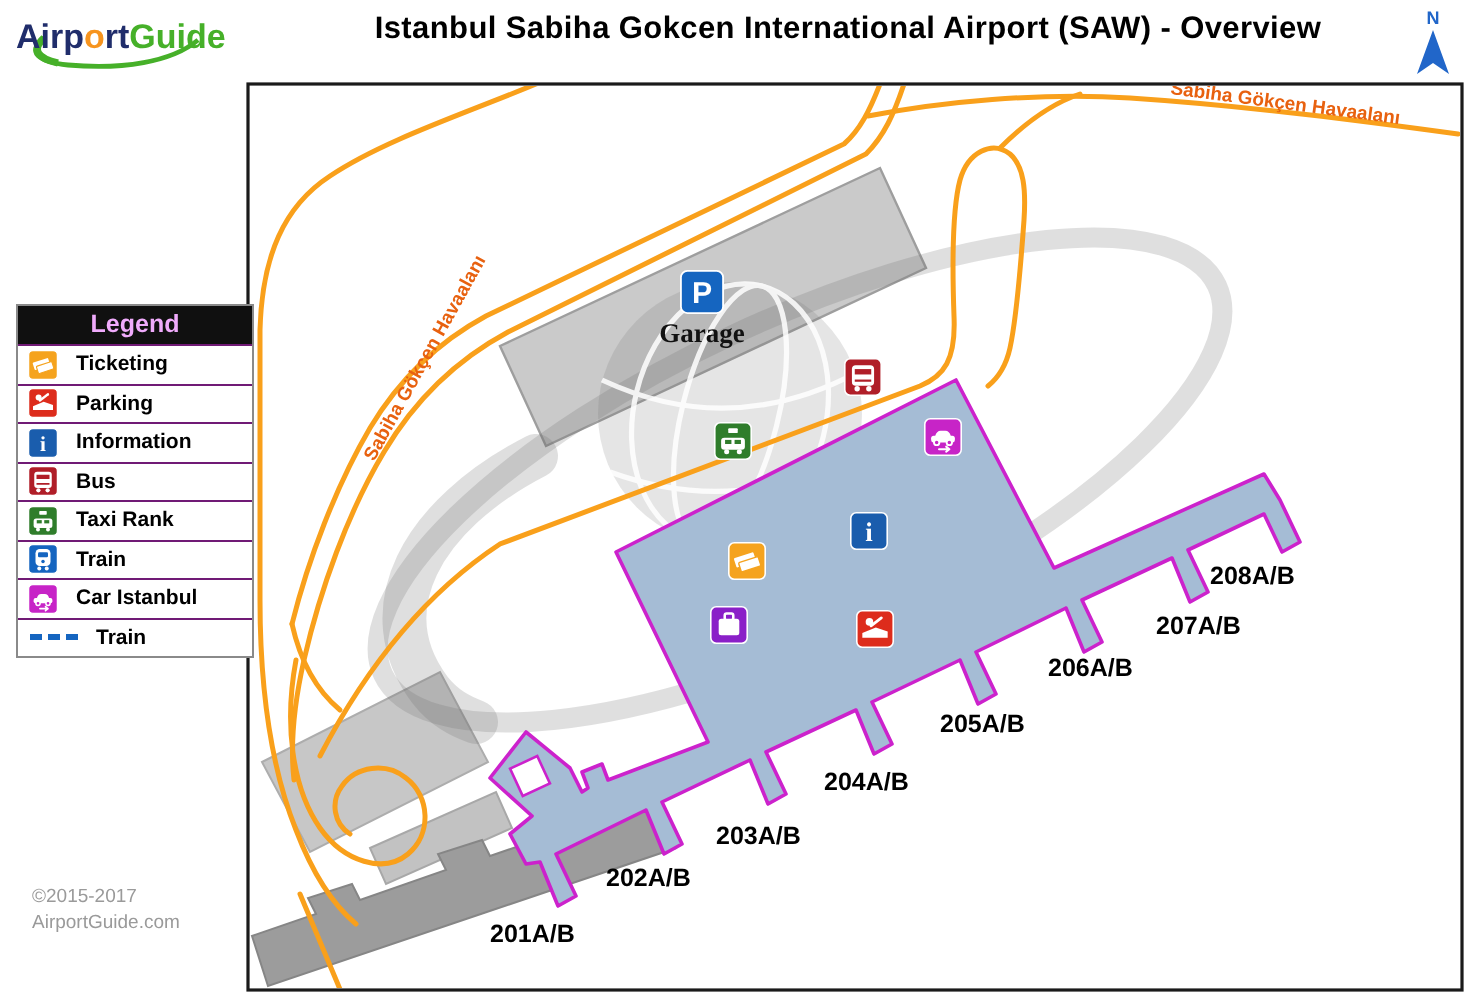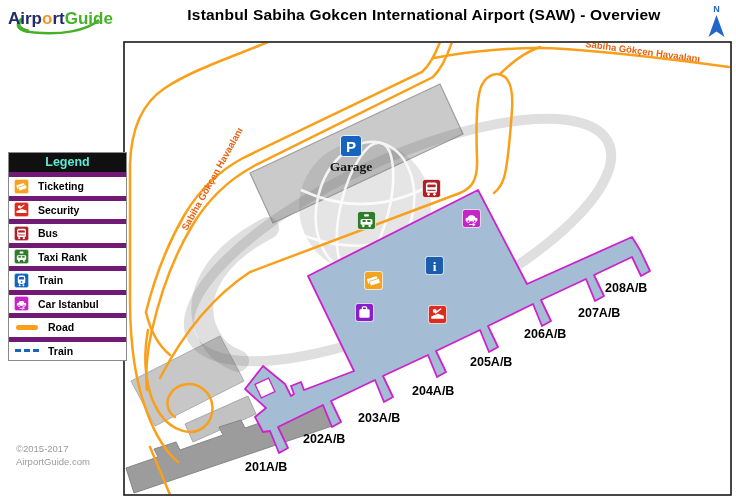--- a/index.html
+++ b/index.html
@@ -6,23 +6,23 @@
   .stage{position:relative;width:736px;height:503px;background:#fff;overflow:hidden;
          font-family:"Liberation Sans",sans-serif;}
   .title{position:absolute;left:124px;top:6px;width:600px;text-align:center;
          font-size:15.5px;font-weight:bold;color:#000;letter-spacing:.2px;}
   .logo-svg{position:absolute;left:6px;top:3px;}
   .map-svg{position:absolute;left:0;top:0;}
   .copyright{position:absolute;left:16px;top:442px;font-size:9.5px;color:#9A9A9A;line-height:13px;}
   
   .legend{position:absolute;left:8px;top:152px;width:117px;background:#fff;
           border:1px solid #8a8a8a;z-index:5;}
-  .legend-header{background:#101010;color:#5eead4;font-weight:bold;font-size:12.5px;
+  .legend-header{background:#101010;color:#f0abfc;font-weight:bold;font-size:12.5px;
                  text-align:center;height:19px;line-height:19px;}
-  .lg-row{display:flex;align-items:center;height:18.5px;border-top:5px solid #701a75;background:#fff;}
+  .lg-row{display:flex;align-items:center;height:18.5px;border-top:1px solid #701a75;background:#fff;}
   .lg-ic{width:15px;height:15px;margin-left:5px;flex:0 0 15px;}
   .lg-label{margin-left:9px;font-size:10.5px;font-weight:bold;color:#000;white-space:nowrap;}
   .road-chip{width:22px;height:4.5px;border-radius:3px;background:#F9A01B;margin-left:2px;}
   .train-chip{width:24px;height:0;border-top:3px dashed #1565C0;margin-left:1px;}
   .lg-linebox{width:26px;margin-left:4px;display:flex;align-items:center;justify-content:center;height:15px;}
   
   .gate{font:bold 12.5px "Liberation Sans",sans-serif;fill:#000;}
   .roadlbl{font:bold 9.5px "Liberation Sans",sans-serif;fill:#E8610F;}
   .garagelbl{font:bold 13.5px "Liberation Serif",serif;fill:#111;}
   .northN{font:bold 9px "Liberation Sans",sans-serif;fill:#2166C9;text-anchor:middle;}
@@ -208,21 +208,27 @@
     <div class="lg-row">
       <svg class="lg-ic" viewBox="0 0 24 24">
           <use href="#sym-ticketing"></use>
         </svg>
       <span class="lg-label">Ticketing</span>
     </div>
     <div class="lg-row">
       <svg class="lg-ic" viewBox="0 0 24 24">
           <use href="#sym-security"></use>
         </svg>
-      <span class="lg-label">Security</span>
+      <span class="lg-label">Parking</span>
+    </div>
+    <div class="lg-row">
+      <svg class="lg-ic" viewBox="0 0 24 24">
+          <use href="#sym-info"></use>
+        </svg>
+      <span class="lg-label">Information</span>
     </div>
     <div class="lg-row">
       <svg class="lg-ic" viewBox="0 0 24 24">
           <use href="#sym-bus"></use>
         </svg>
       <span class="lg-label">Bus</span>
     </div>
     <div class="lg-row">
       <svg class="lg-ic" viewBox="0 0 24 24">
           <use href="#sym-taxi"></use>
@@ -233,26 +239,20 @@
       <svg class="lg-ic" viewBox="0 0 24 24">
           <use href="#sym-train"></use>
         </svg>
       <span class="lg-label">Train</span>
     </div>
     <div class="lg-row">
       <svg class="lg-ic" viewBox="0 0 24 24">
           <use href="#sym-rentals"></use>
         </svg>
       <span class="lg-label">Car Istanbul</span>
-    </div>
-    <div class="lg-row">
-      <span class="lg-linebox">
-          <span class="road-chip"></span>
-        </span>
-      <span class="lg-label">Road</span>
     </div>
     <div class="lg-row">
       <span class="lg-linebox">
           <span class="train-chip"></span>
         </span>
       <span class="lg-label">Train</span>
     </div>
   </div>
 
   <div class="copyright">

